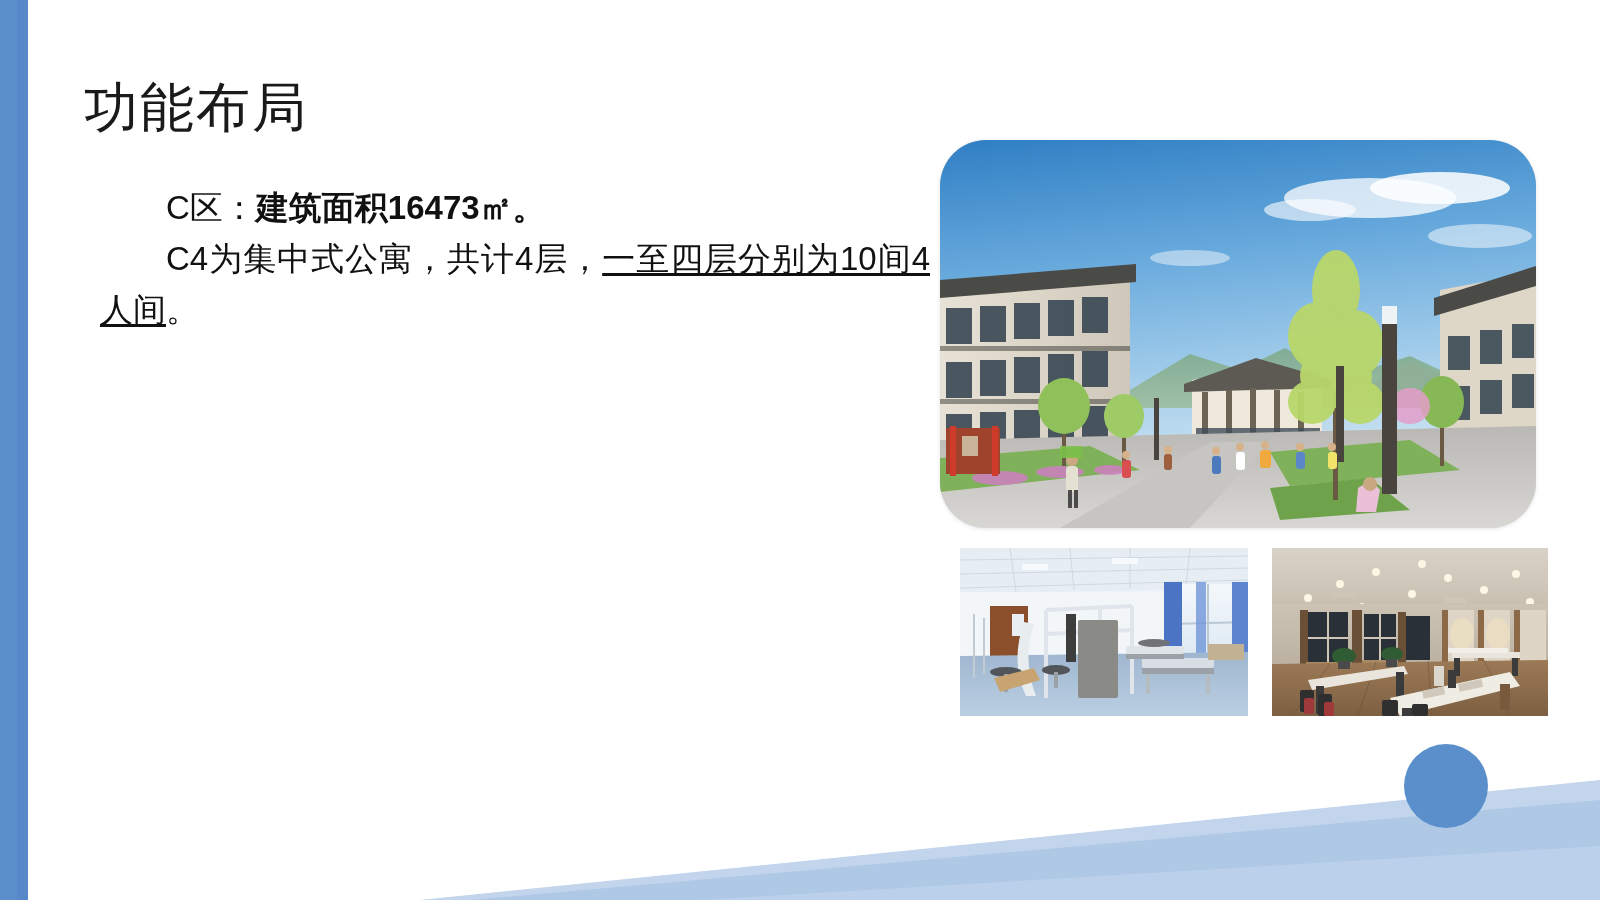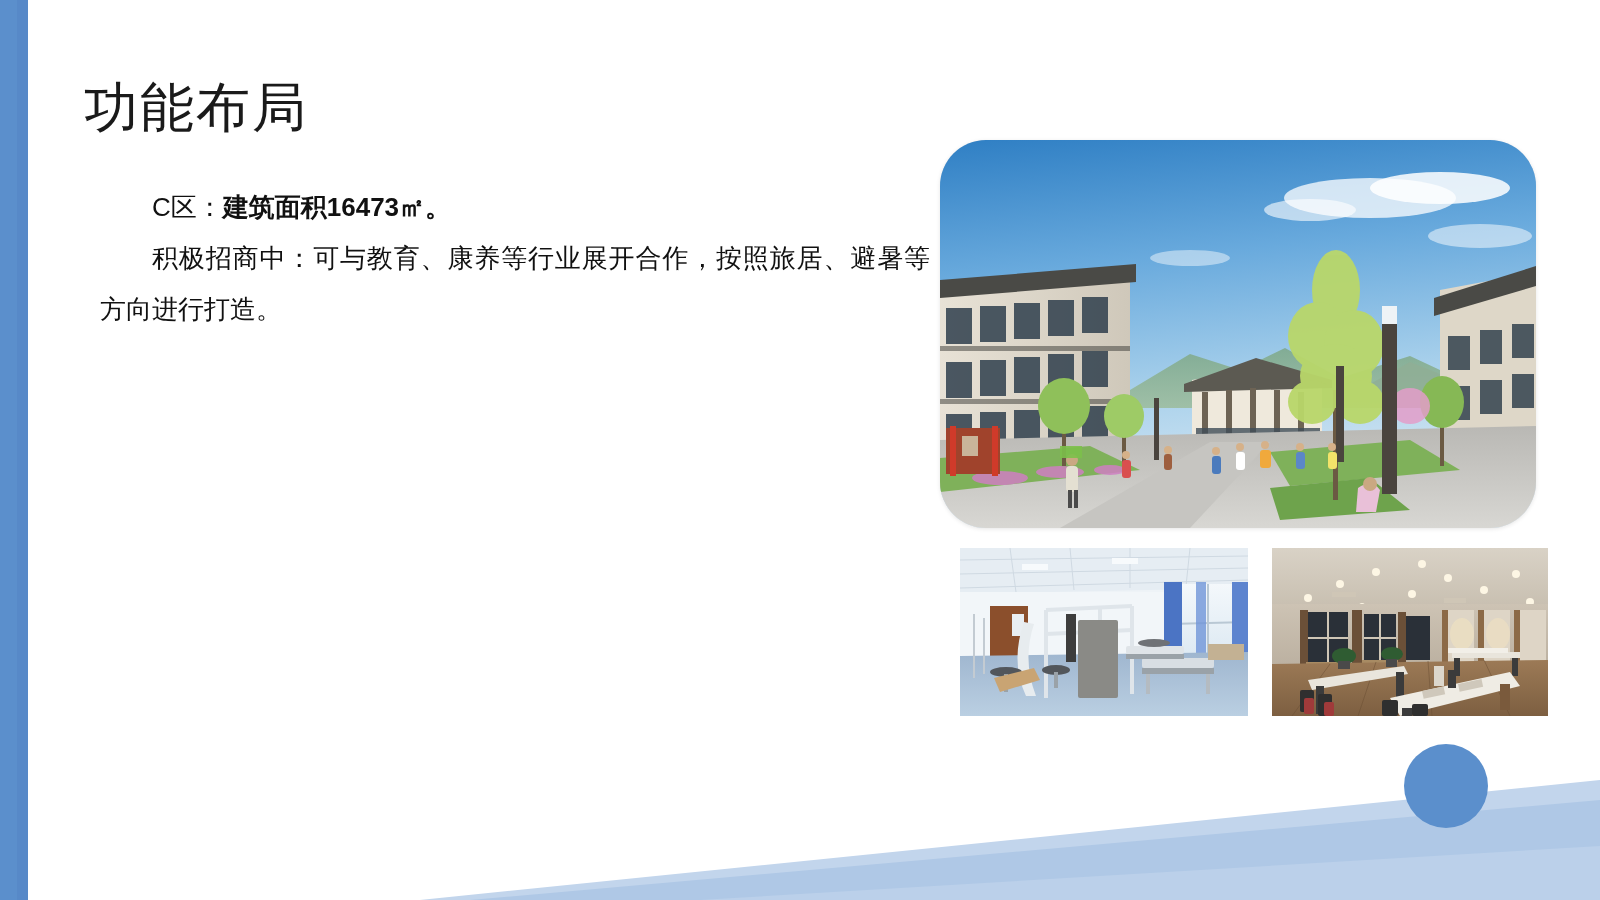--- a/index.html
+++ b/index.html
@@ -69,21 +69,21 @@
     letter-spacing: 2px;
     white-space: nowrap;
   }
 
   
   .body-text {
     position: absolute;
     left: 100px;
     top: 182px;
     width: 830px;
-    font-size: 26px;
+    font-size: 33px;
     line-height: 51px;
     color: #111111;
     text-align: justify;
     text-justify: inter-ideograph;
   }
   .para {
     margin: 0;
     text-indent: 2em;
   }
   .para.bold {
@@ -128,21 +128,21 @@
 <div class="slide">
 
   <div class="left-bar">
     <div class="left-bar-inner"></div>
   </div>
 
   <div class="title">功能布局</div>
 
   <div class="body-text">
       <p class="para bold"><span>C区：</span><b>建筑面积16473㎡。</b></p>
-      <p class="para"><span>积极招商中：可与教育、康养等行业展开合作，按照旅居、避暑等方向进行打造。</span></p>
+      <p class="para"><span>C4为集中式公寓，共计4层，</span><span class="u">一至四层分别为10间4人间</span><span>。</span></p>
     </div>
 
   <div class="photo photo-hero">
     <svg viewBox="0 0 596 388" preserveAspectRatio="none">
       <defs>
         <linearGradient id="sky" x1="0" y1="0" x2="0.15" y2="1">
           <stop offset="0%" stop-color="#2f7fc4"></stop>
           <stop offset="35%" stop-color="#69aadd"></stop>
           <stop offset="70%" stop-color="#abd2ec"></stop>
           <stop offset="100%" stop-color="#dceaf3"></stop>

